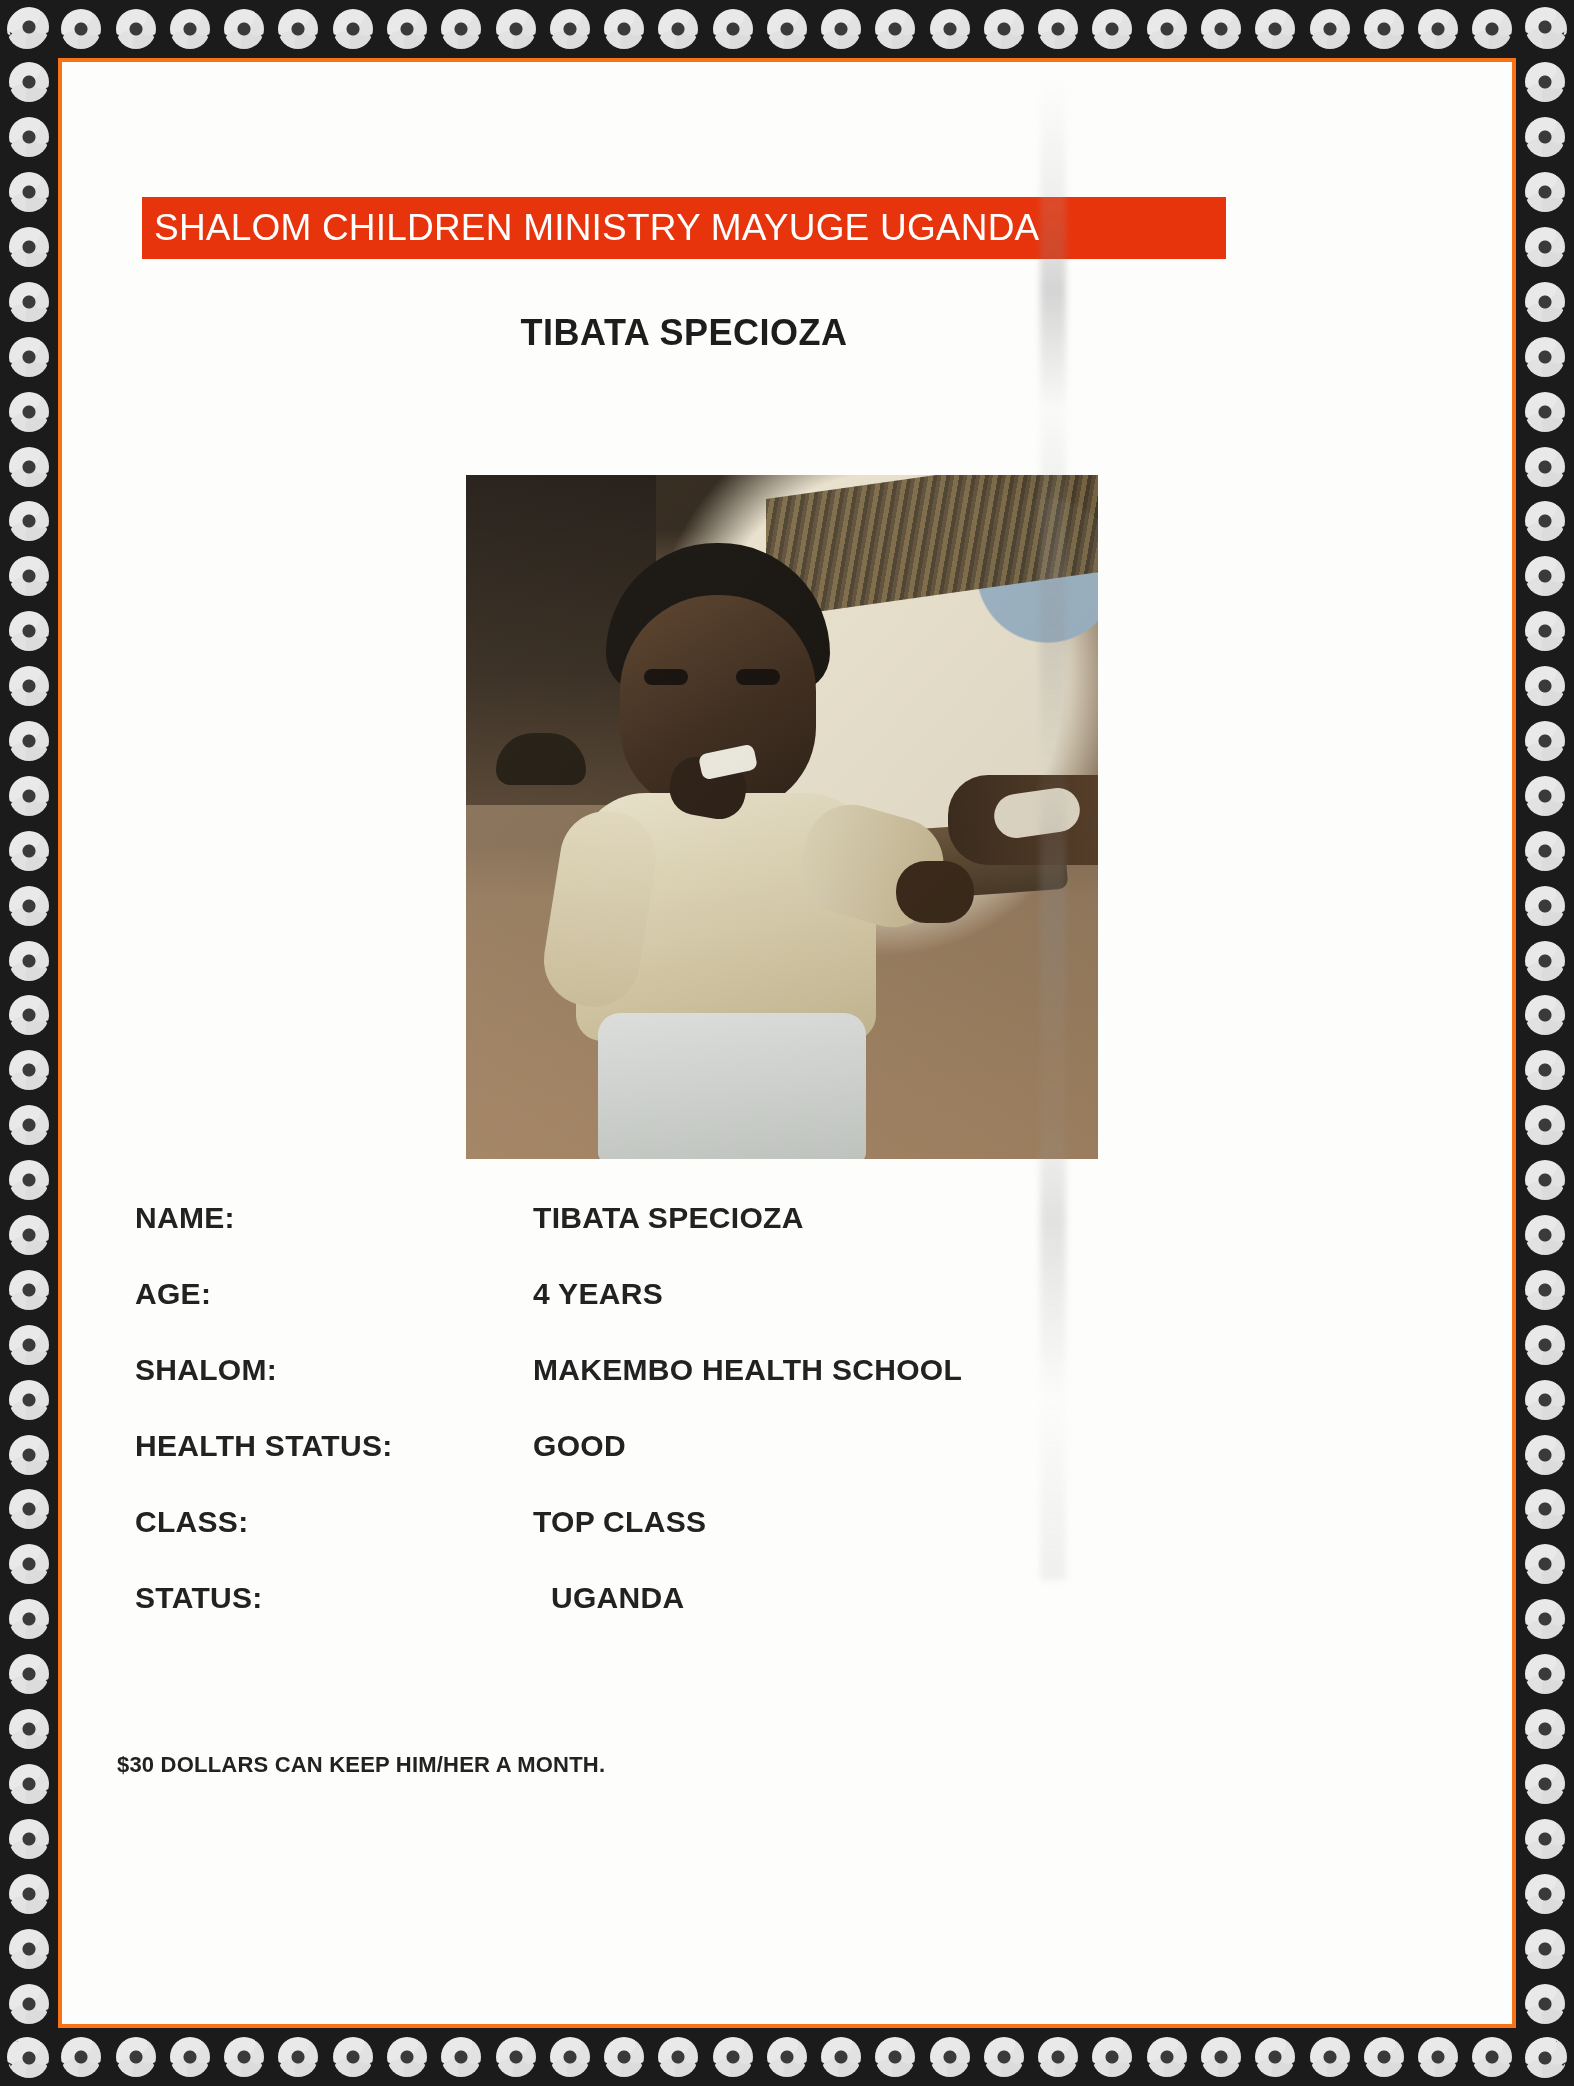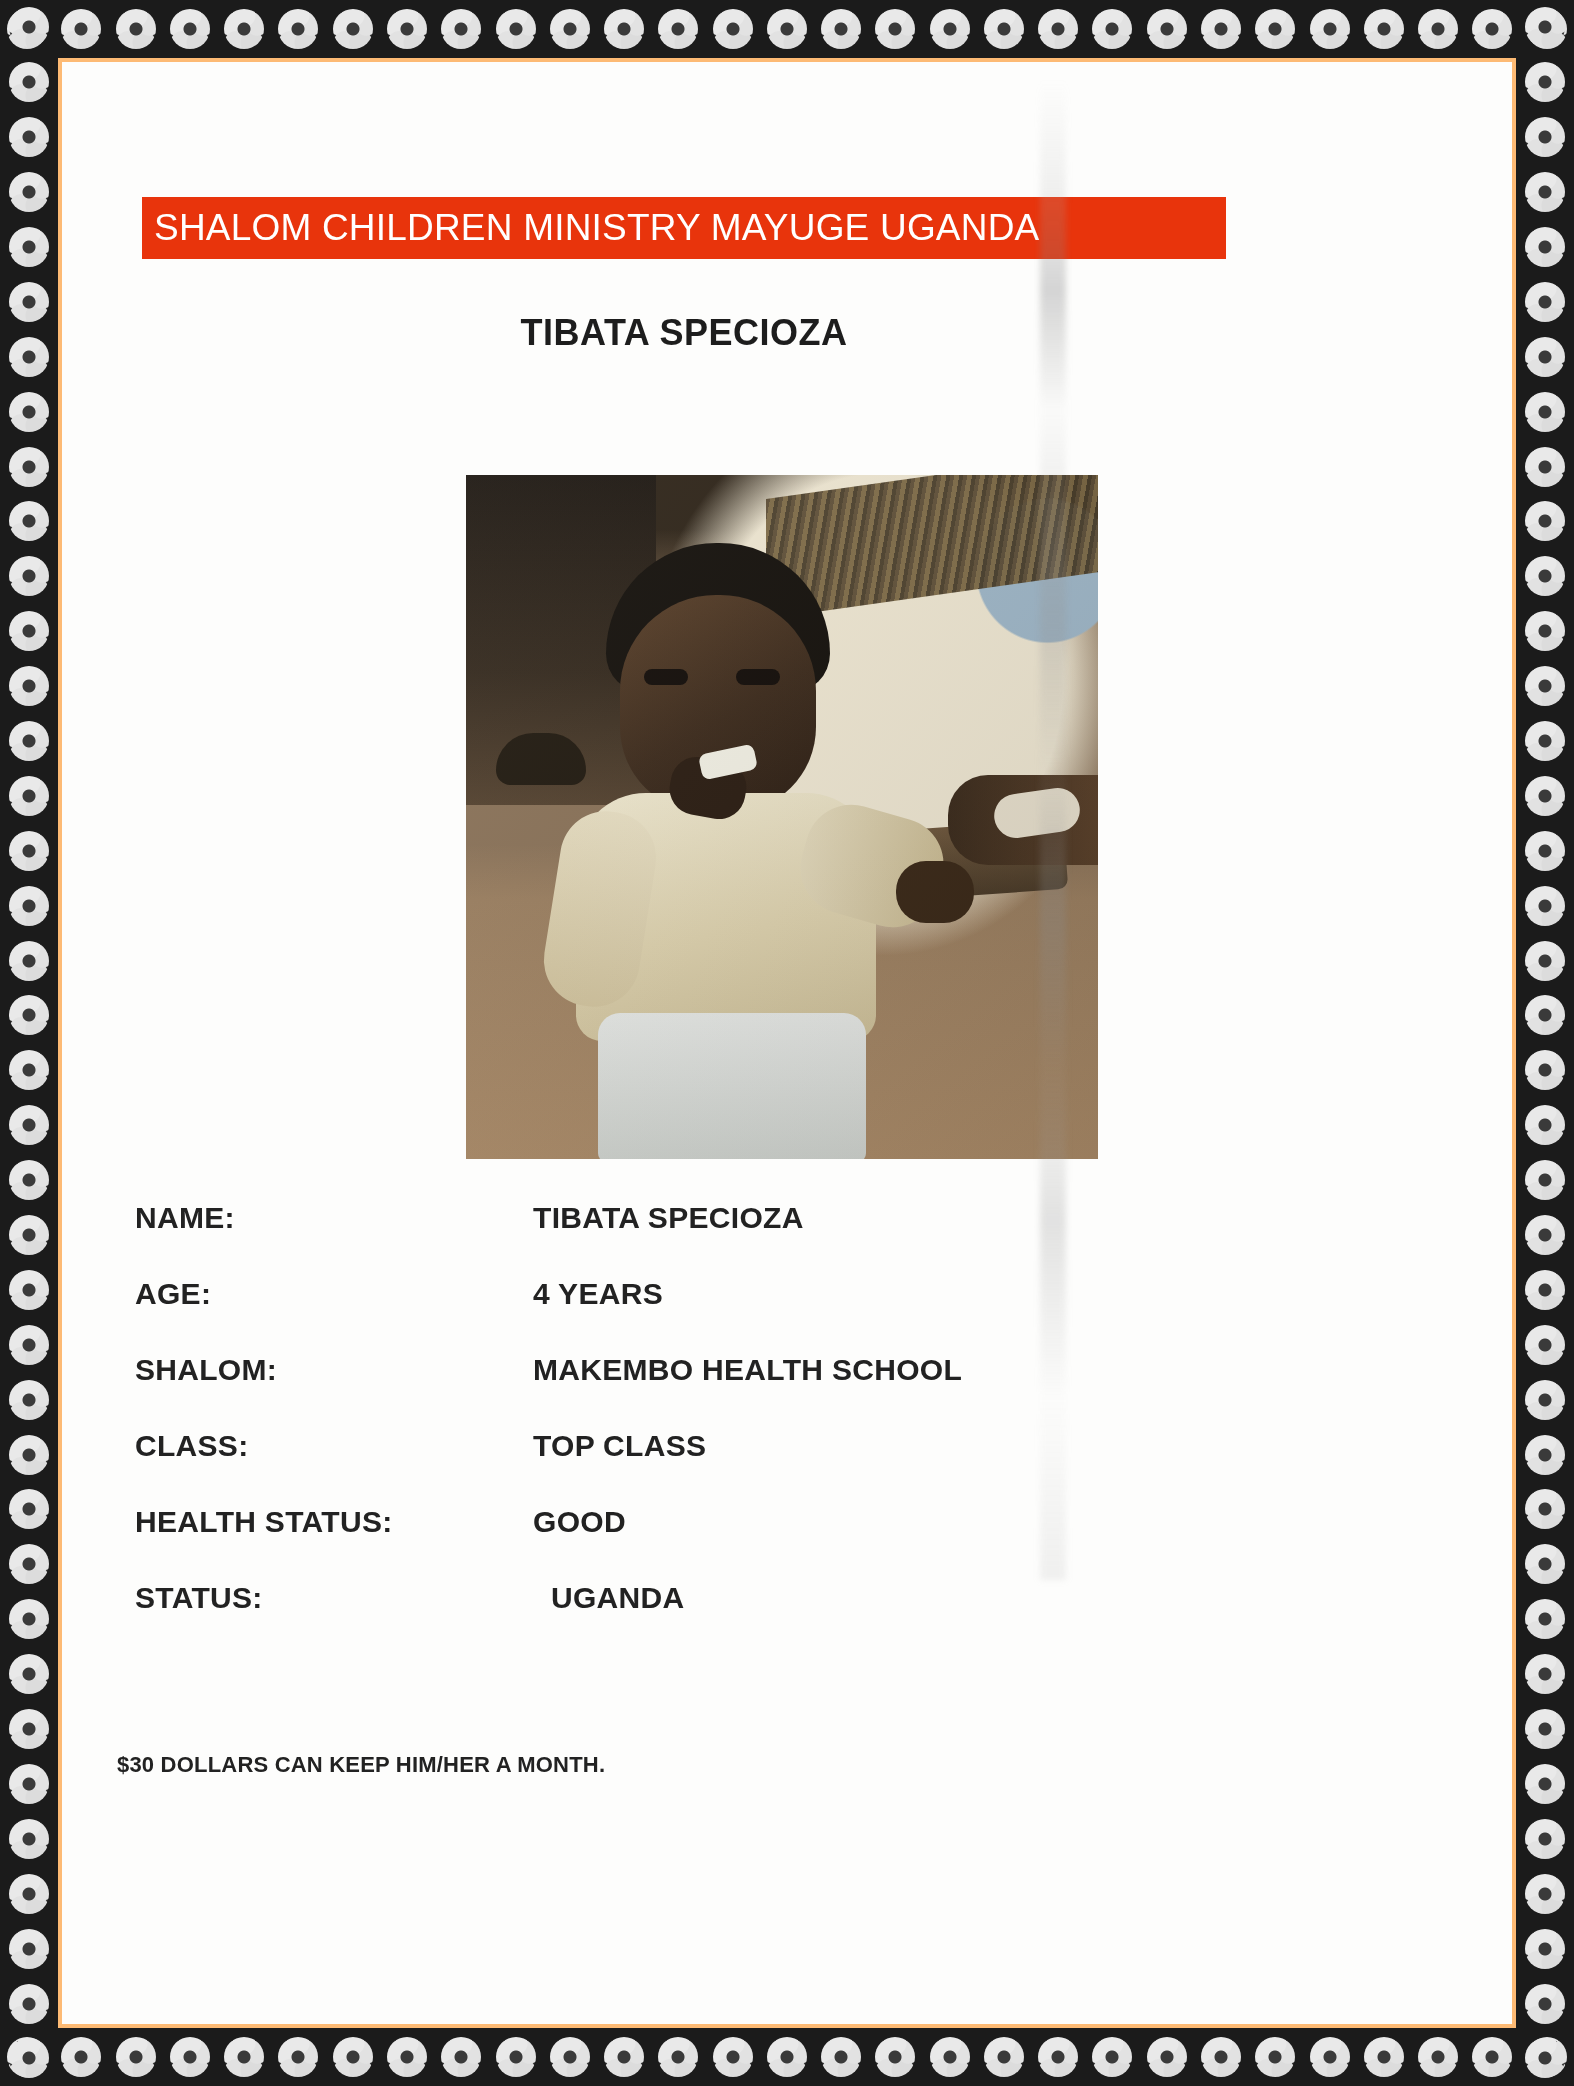--- a/index.html
+++ b/index.html
@@ -12,21 +12,21 @@
     height: 2086px;
     font-family: "Liberation Sans", sans-serif;
     position: relative;
     overflow: hidden;
   }
 
   
   .page {
     position: absolute;
     inset: 0;
-    background: #fdba74;
+    background: #f97316;
   }
 
   
   .border-frame {
     position: absolute;
     left: 0;
     top: 0;
     width: 1574px;
     height: 2086px;
     box-sizing: border-box;
@@ -468,26 +468,26 @@
     </div>
     <div class="detail-row">
       <div class="detail-label">AGE:</div>
       <div class="detail-value">4 YEARS</div>
     </div>
     <div class="detail-row">
       <div class="detail-label">SHALOM:</div>
       <div class="detail-value">MAKEMBO HEALTH SCHOOL</div>
     </div>
     <div class="detail-row">
+      <div class="detail-label">HEALTH STATUS:</div>
+      <div class="detail-value">GOOD</div>
+    </div>
+    <div class="detail-row">
       <div class="detail-label">CLASS:</div>
       <div class="detail-value">TOP CLASS</div>
-    </div>
-    <div class="detail-row">
-      <div class="detail-label">HEALTH STATUS:</div>
-      <div class="detail-value">GOOD</div>
     </div>
     <div class="detail-row indent-value">
       <div class="detail-label">STATUS:</div>
       <div class="detail-value">UGANDA</div>
     </div>
   </div>
 
   <div class="footer-note">$30 DOLLARS CAN KEEP HIM/HER A MONTH.</div>
 
   <div class="scan-streak"></div>

